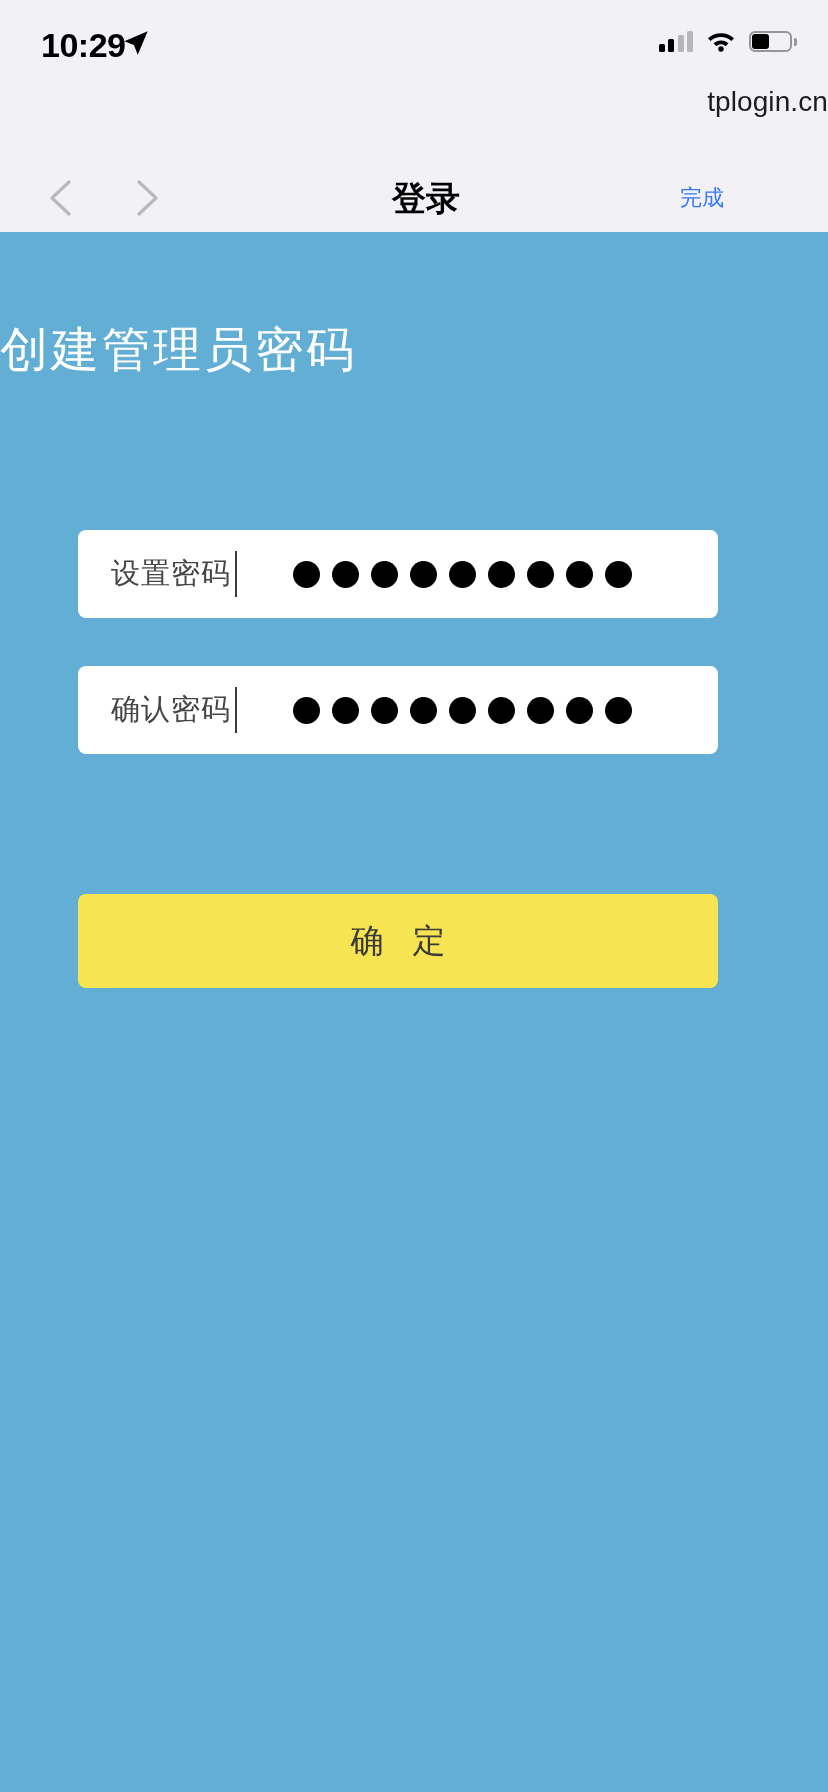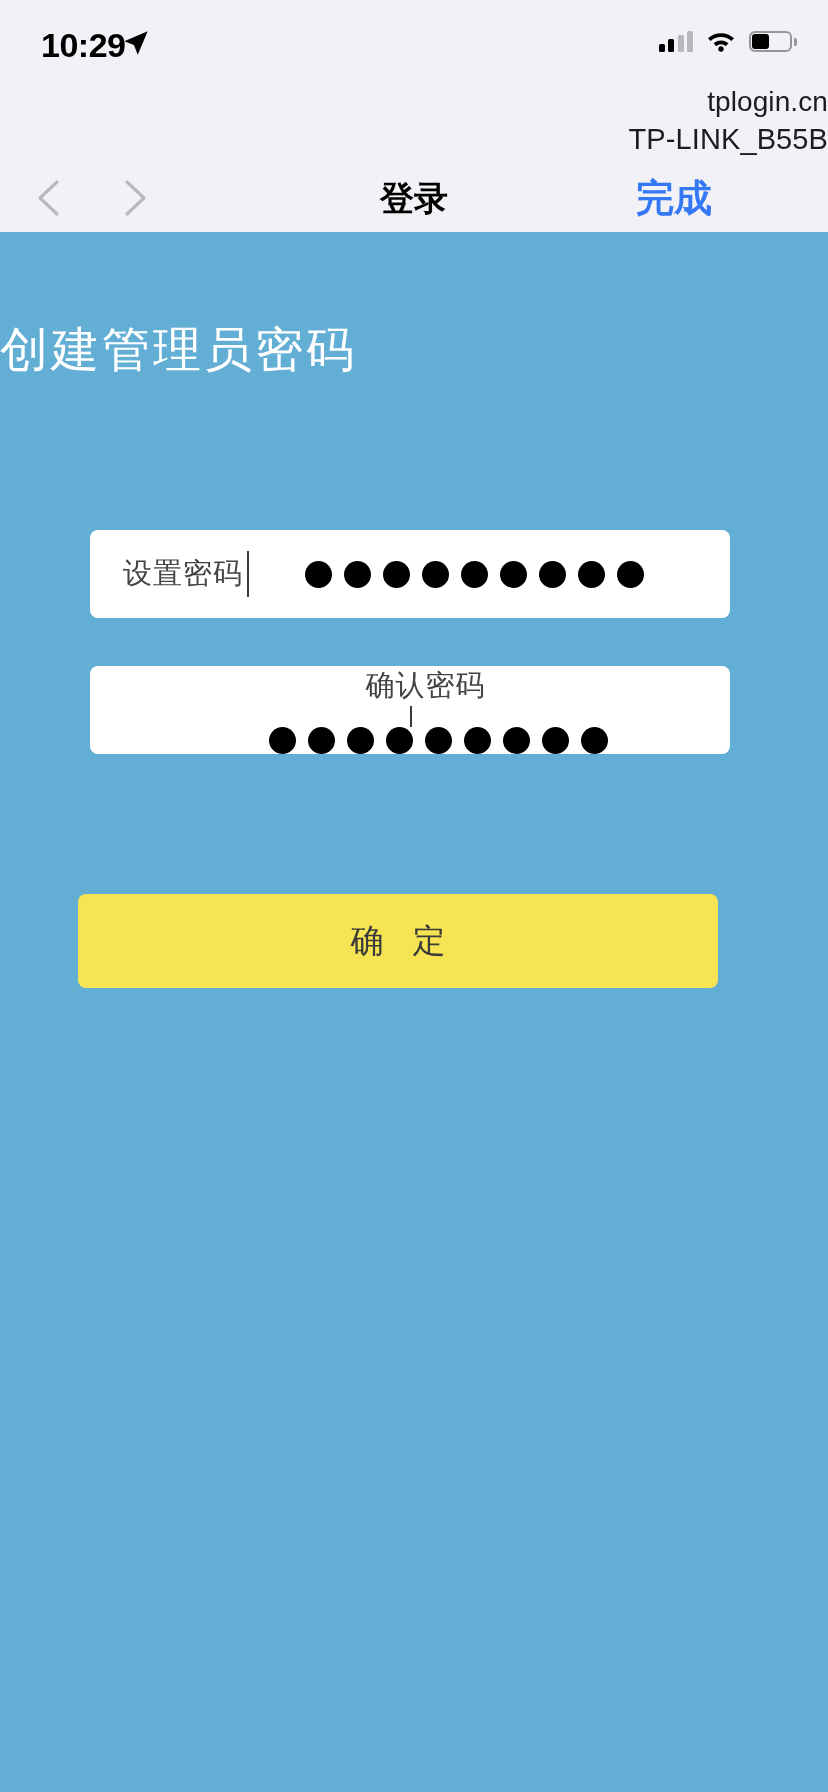--- a/index.html
+++ b/index.html
@@ -70,61 +70,61 @@
     font-size:28px; color:#1C1C1E; line-height:36px;
     letter-spacing:0.1px;
   }
   #page-ssid {
     font-size:29px; color:#1C1C1E; line-height:38px;
     letter-spacing:0.1px;
   }
 
   
   #nav-bar {
-    position:absolute; bottom:0; left:0;
+    position:absolute; bottom:0; left:12px;
     width:748px; height:68px;
   }
   .chev {
     position:absolute; top:14px;
     width:34px; height:40px;
   }
   #nav-back { left:32px; }
   #nav-forward { left:118px; }
   #nav-title {
     position:absolute; left:0; top:0; width:828px;
     text-align:center; line-height:68px;
     font-size:34px; font-weight:bold; color:#000;
   }
   #nav-done {
     position:absolute; right:36px; top:0; line-height:68px;
-    font-size:38px; font-weight:bold; color:#3478F6;
+    font-size:22px; font-weight:normal; color:#3478F6;
   }
 
   
   #page-body {
     position:absolute; top:232px; left:0;
     width:828px; height:1560px;
     background:#63AED4;
   }
   #page-heading {
     position:absolute; top:86px; left:0; width:828px;
     text-align:left;
     font-size:48px; color:#FFFFFF;
     letter-spacing:3px; font-weight:400;
   }
 
   .field-row {
-    position:absolute; left:90px;
+    position:absolute; left:78px;
     width:640px; height:88px;
     background:#FFFFFF;
     border-radius:8px;
     display:flex; align-items:center;justify-content:space-between;
   }
   #field-password { top:298px; }
-  #field-confirm  { top:434px;flex-direction:column; }
+  #field-confirm  { top:434px; }
 
   .field-label {
     width:155px;
     padding-left:33px;
     font-size:29px; color:#444444;
     letter-spacing:1px;
     white-space:nowrap;
   }
   .field-divider {
     width:2px; height:46px;
@@ -185,21 +185,20 @@
       <div id="battery-icon">
         <div class="shell"></div>
         <div class="fill" style="width: 16.65px;"></div>
         <div class="nub"></div>
       </div>
     </div>
   </div>
 
   <div id="url-block">
     <div id="page-url">tplogin.cn</div>
-    <div id="page-ssid">TP-LINK_B55B</div>
   </div>
 
   <div id="nav-bar">
     <svg class="chev" id="nav-back" viewBox="0 0 34 40">
       <path d="M25 4 L8 20 L25 36" fill="none" stroke="#B8B8BD" stroke-width="3.2" stroke-linecap="round" stroke-linejoin="round"></path>
     </svg>
     <svg class="chev" id="nav-forward" viewBox="0 0 34 40">
       <path d="M9 4 L26 20 L9 36" fill="none" stroke="#B8B8BD" stroke-width="3.2" stroke-linecap="round" stroke-linejoin="round"></path>
     </svg>
     <div id="nav-title">登录</div>

